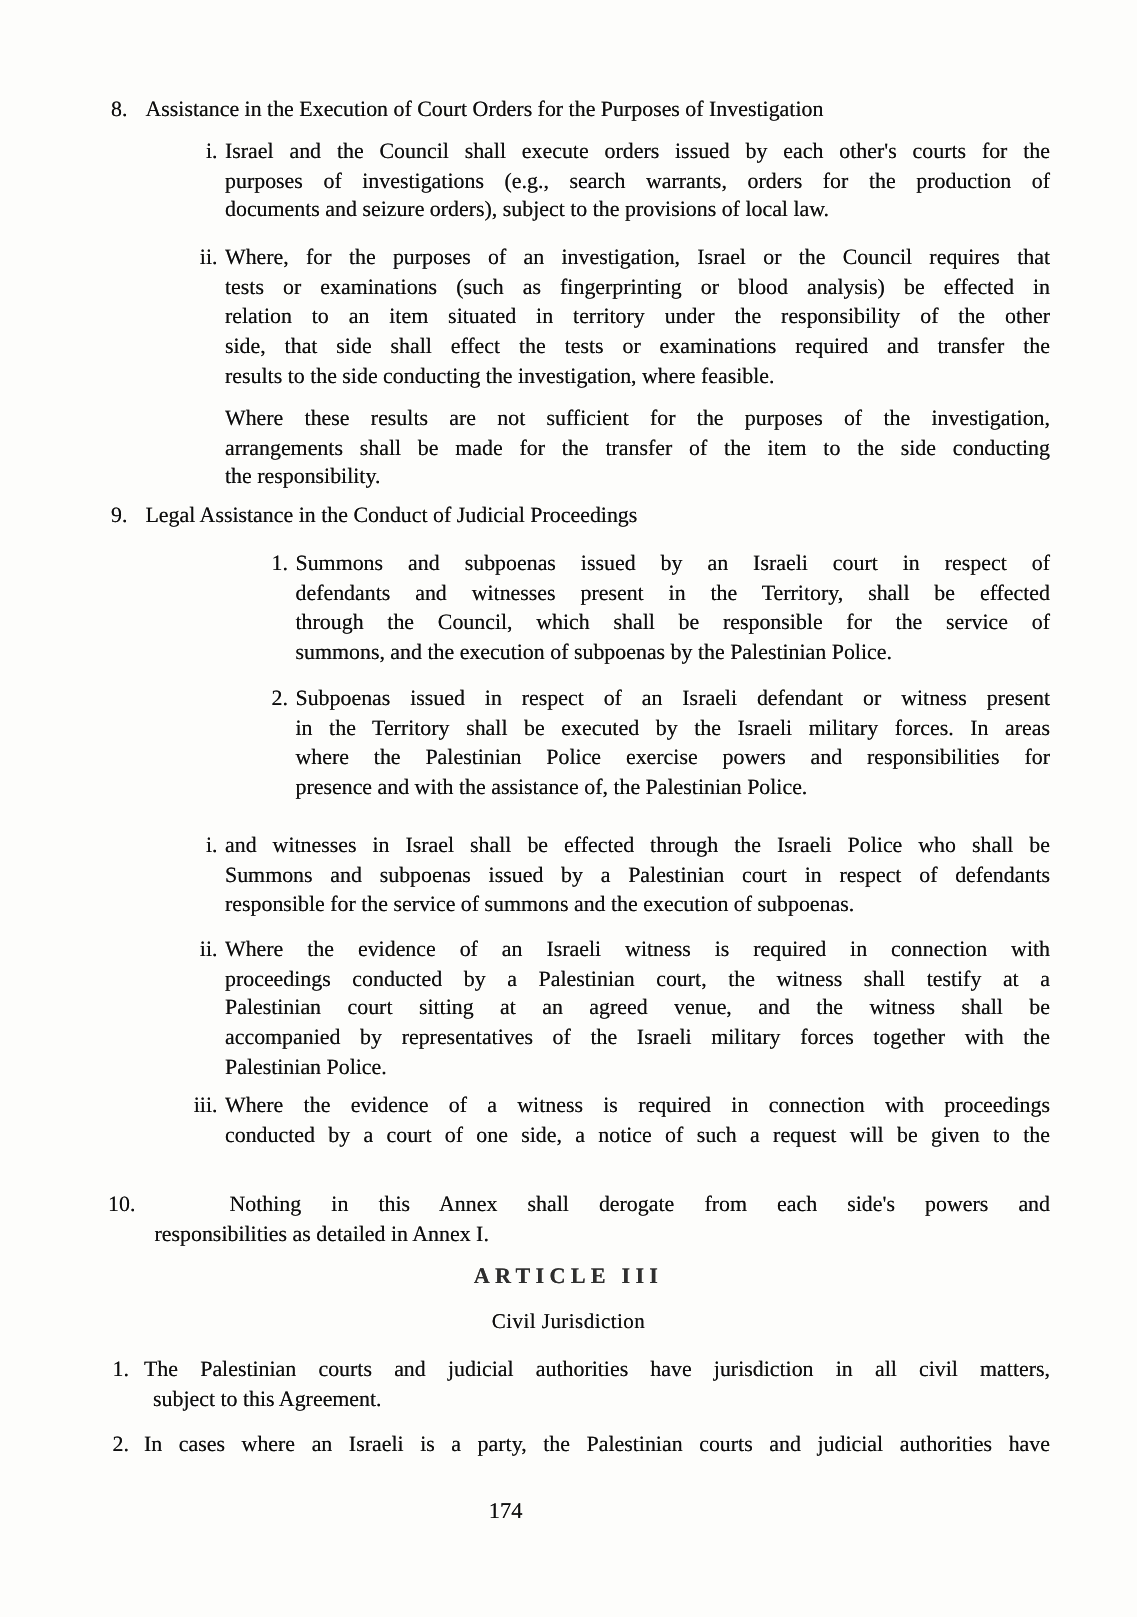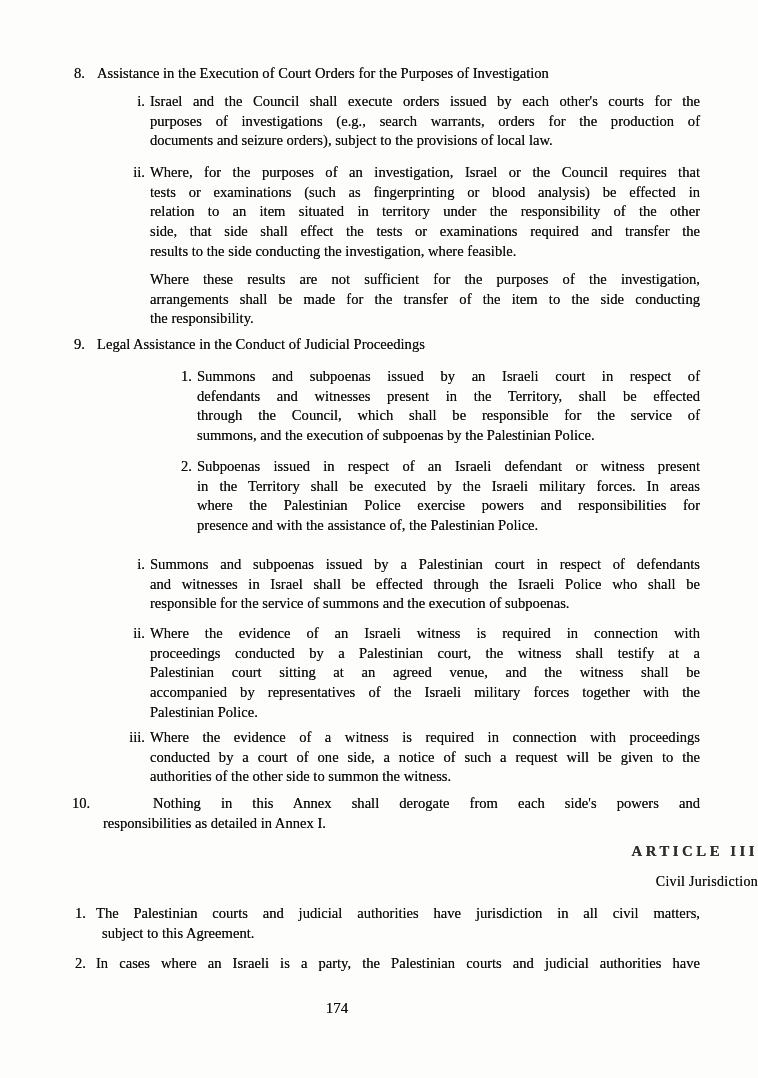--- a/index.html
+++ b/index.html
@@ -39,21 +39,21 @@
 
   .civil .marker { left:3px; }
   .civil .body   { padding-left:30px; }
   .civil .jline.first { margin-left:-6px; }
 
   .jline { text-align:justify; text-align-last:justify; hyphens:none; }
   .jline.last { text-align-last:left; }
 
   .center-heading {
     position:absolute; left:0; width:758px;
-    text-align:right;
+    text-align:center;
   }
   .article-title {
     font-size:14.8px;
     font-weight:700;
     letter-spacing:3.5px;
     color:#222;
     opacity:.85;
     filter:blur(.35px) contrast(1.25);
   }
   .sub-title { font-size:14px; letter-spacing:.3px; }
@@ -119,41 +119,40 @@
         <div class="body">
           <div class="jline first">Subpoenas issued in respect of an Israeli defendant or witness present</div>
           <div class="jline">in the Territory shall be executed by the Israeli military forces. In areas</div>
           <div class="jline">where the Palestinian Police exercise powers and responsibilities for</div>
           <div class="jline last">presence and with the assistance of, the Palestinian Police.</div>
         </div>
       </div>
       <div class="block roman" style="top: 555px;">
         <span class="marker">i.</span>
         <div class="body">
+          <div class="jline">and witnesses in Israel shall be effected through the Israeli Police who shall be</div>
           <div class="jline first">Summons and subpoenas issued by a Palestinian court in respect of defendants</div>
-          <div class="jline">and witnesses in Israel shall be effected through the Israeli Police who shall be</div>
           <div class="jline last">responsible for the service of summons and the execution of subpoenas.</div>
         </div>
       </div>
       <div class="block roman" style="top: 624px;">
         <span class="marker">ii.</span>
         <div class="body">
           <div class="jline first">Where the evidence of an Israeli witness is required in connection with</div>
           <div class="jline">proceedings conducted by a Palestinian court, the witness shall testify at a</div>
           <div class="jline">Palestinian court sitting at an agreed venue, and the witness shall be</div>
           <div class="jline">accompanied by representatives of the Israeli military forces together with the</div>
           <div class="jline last">Palestinian Police.</div>
         </div>
       </div>
       <div class="block roman" style="top: 728px;">
         <span class="marker">iii.</span>
         <div class="body">
           <div class="jline first">Where the evidence of a witness is required in connection with proceedings</div>
           <div class="jline">conducted by a court of one side, a notice of such a request will be given to the</div>
-          <div class="jline last">authorities of the other side to summon the witness.</div>
         </div>
       </div>
       <div class="block ten" style="top: 794px;">
         <span class="marker">10.</span>
         <div class="body">
           <div class="jline first">Nothing in this Annex shall derogate from each side's powers and</div>
           <div class="jline last">responsibilities as detailed in Annex I.</div>
         </div>
       </div>
       <div class="center-heading article-title" style="top: 843px;">ARTICLE III</div>

